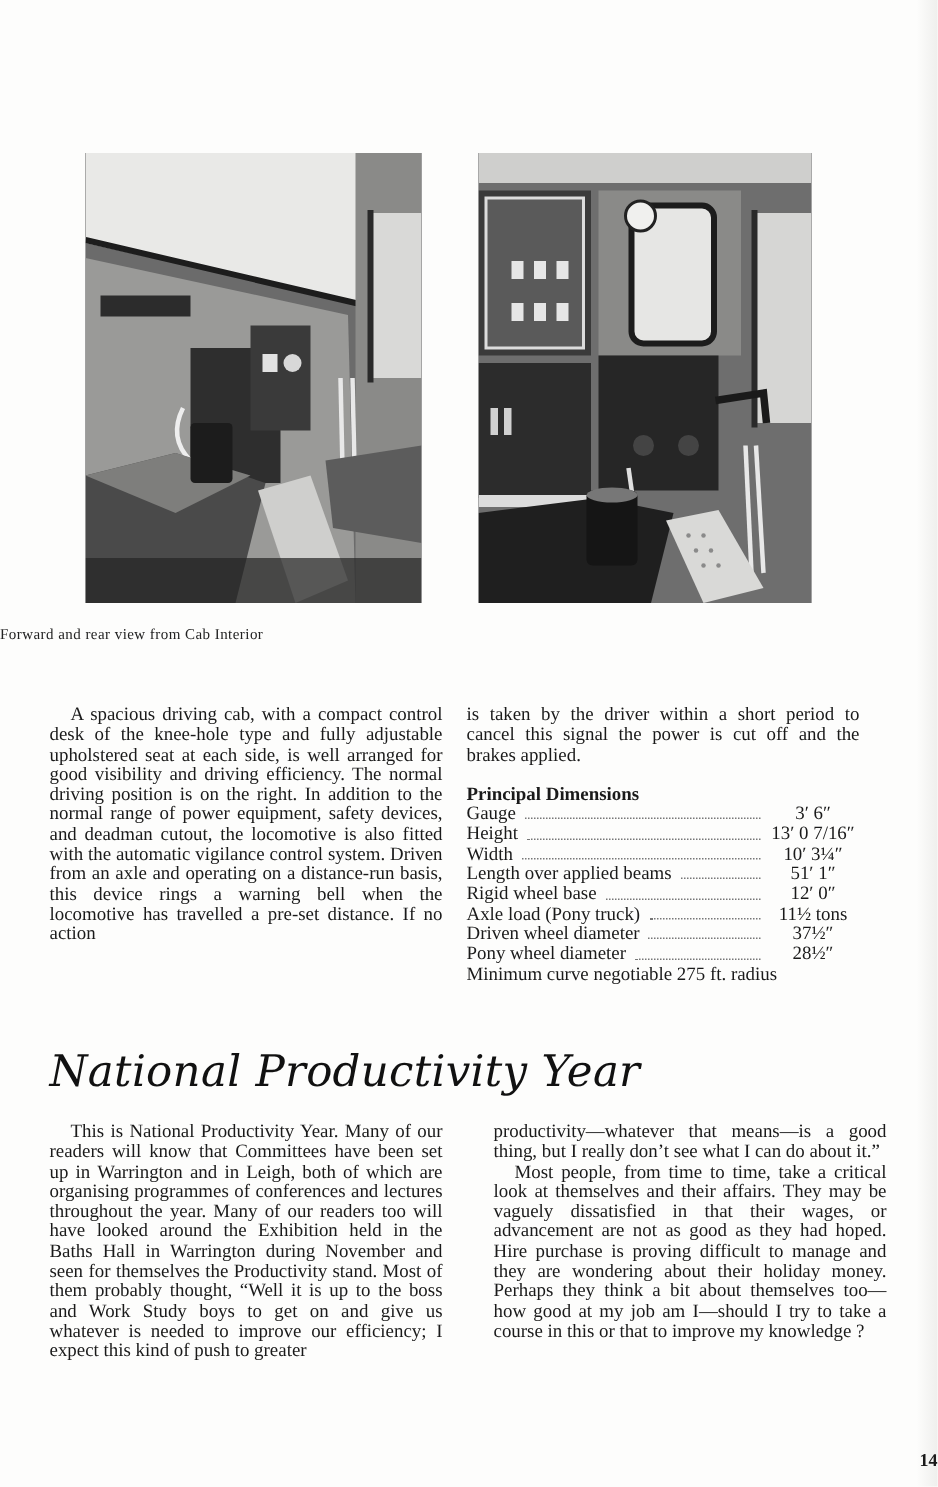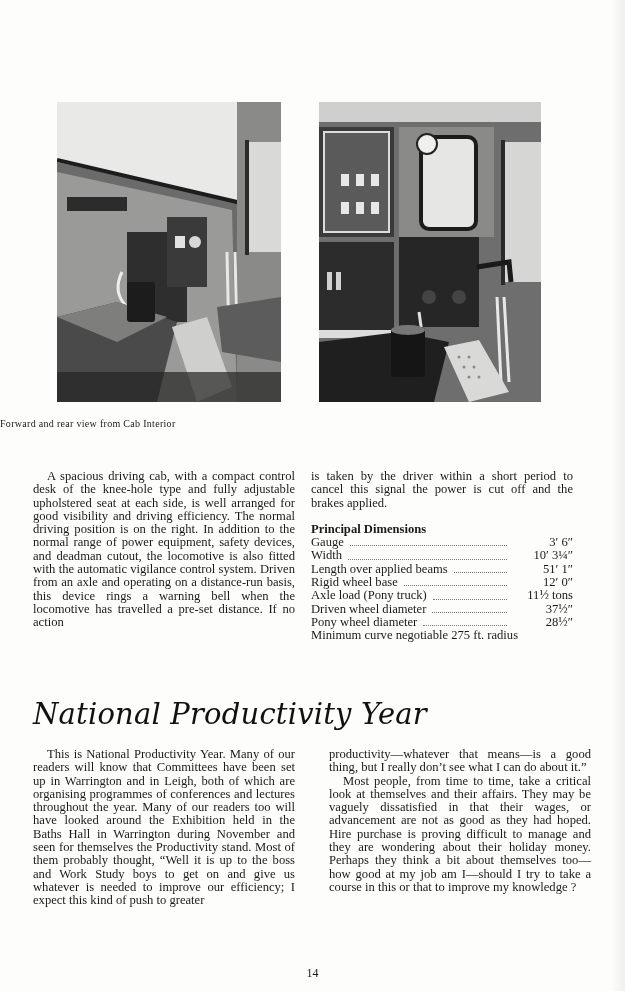--- a/index.html
+++ b/index.html
@@ -37,32 +37,32 @@
   #col-3 { left: 33px; top: 748px; }
   #col-4 { left: 329px; top: 748px; }
 
   .dims-title { font-weight: bold; margin-top: 13px !important; }
   .dim-row { display: flex; align-items: baseline; white-space: nowrap; text-align: left; }
   .dim-label { flex: 0 0 auto; text-align: center; }
   .dim-leader {
     flex: 1 1 auto; border-bottom: 1px dotted #777; margin: 0 4px 3px 6px;
     height: 0; align-self: flex-end;
   }
-  .dim-value { flex: 0 0 62px; text-align: right; }
+  .dim-value { flex: 0 0 62px; text-align: center; }
   .dim-row.full { text-align: justify; }
 
   .headline {
     position: absolute; left: 33px; top: 697px;
     font-family: "DejaVu Serif", "Liberation Serif", serif;
     font-style: italic; font-size: 29px; letter-spacing: 0.2px;
     color: #111;
   }
   .page-number {
     position: absolute; top: 966px; left: 0; width: 625px;
-    text-align: center; font-size: 12px;
+    text-align: right; font-size: 12px; font-weight: bold;
   }
 </style>
 </head>
 <body>
 
 <div class="page-edge"></div>
 
 <div class="photo" id="photo-left">
   <svg viewBox="0 0 224 300" preserveAspectRatio="none">
     <rect width="224" height="300" fill="#6b6b6b"></rect>
@@ -159,20 +159,25 @@
 <div class="col" id="col-2">
   <p>is taken by the driver within a short period to cancel this signal the power is cut off and the brakes applied.</p>
   <p class="dims-title">Principal Dimensions</p>
   <div>
     <div class="dim-row">
       <span class="dim-label">Gauge</span>
       <span class="dim-leader"></span>
       <span class="dim-value">3′  6″</span>
     </div>
     <div class="dim-row">
+      <span class="dim-label">Height</span>
+      <span class="dim-leader"></span>
+      <span class="dim-value">13′  0 7/16″</span>
+    </div>
+    <div class="dim-row">
       <span class="dim-label">Width</span>
       <span class="dim-leader"></span>
       <span class="dim-value">10′  3¼″</span>
     </div>
     <div class="dim-row">
       <span class="dim-label">Length over applied beams</span>
       <span class="dim-leader"></span>
       <span class="dim-value">51′  1″</span>
     </div>
     <div class="dim-row">

